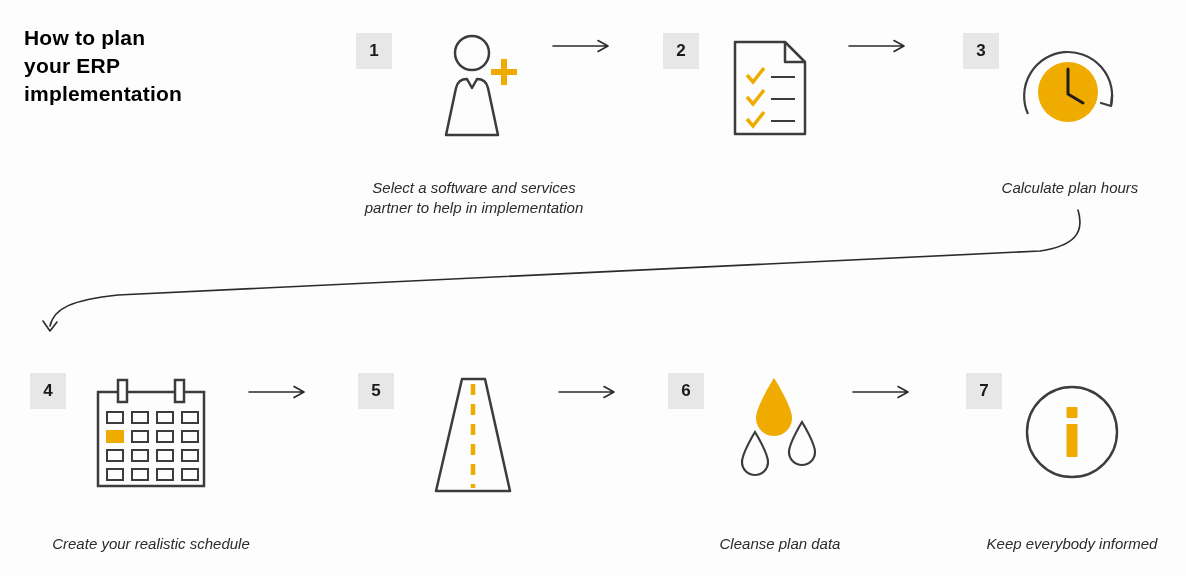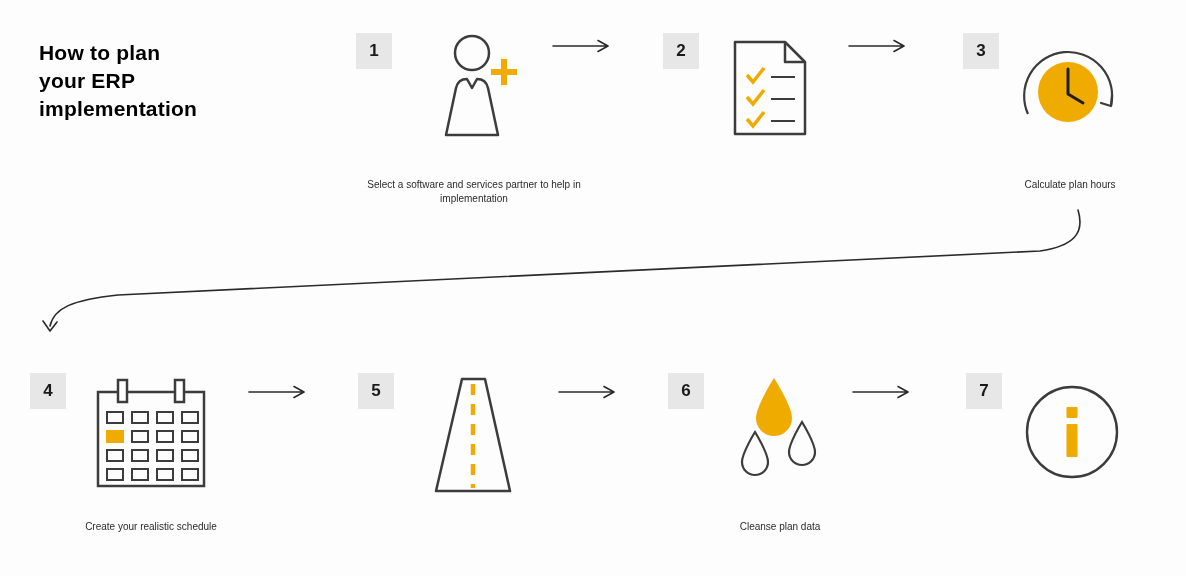--- a/index.html
+++ b/index.html
@@ -5,38 +5,38 @@
   html,body{margin:0;padding:0;background:#fff;}
   .stage{
     position:relative;
     width:1186px;height:576px;
     background:var(--background,#FDFDFD);
     overflow:hidden;
     font-family:"Liberation Sans",sans-serif;
     color:var(--text,#2B2B2B);
   }
   .title{
-    position:absolute;left:24px;top:24px;margin:15px;
+    position:absolute;left:24px;top:24px;margin:0;
     font-size:21px;font-weight:700;line-height:1.33;
     color:#000;white-space:pre-line;letter-spacing:.2px;
   }
   .step{position:absolute;}
   .row1{top:30px;}
   .row2{top:370px;}
   .badge{
     position:absolute;left:8px;top:3px;
     width:36px;height:36px;
     background:var(--badge-background,#E7E7E7);
     display:flex;align-items:center;justify-content:center;
     font-weight:700;font-size:17px;color:#1A1A1A;
   }
   .icon-area{height:146px;display:flex;justify-content:center;align-items:flex-start;}
-  .caption{text-align:center;font-size:10px;line-height:1.35;color:var(--text,#2B2B2B);}
+  .caption{text-align:center;font-size:15px;line-height:1.35;color:var(--text,#2B2B2B);font-style:italic;}
   .row1 .caption{margin-top:2px;}
-  .row2 .caption{margin-top:4px;}
+  .row2 .caption{margin-top:18px;}
   .flow-arrow{position:absolute;}
   .connector{position:absolute;left:0;top:0;pointer-events:none;}
   
   .ic-stroke{fill:none;stroke:var(--icon-stroke,#3C3C3C);}
   .ic-stroke-white{fill:#fff;stroke:var(--icon-stroke,#3C3C3C);}
   .ic-accent-stroke{fill:none;stroke:var(--accent,#F0AB00);}
   .ic-accent-fill{fill:var(--accent,#F0AB00);stroke:none;}
   .ic-dark-stroke{fill:none;stroke:#1E1E1E;}
   .arrow-line{fill:none;stroke:#2B2B2B;stroke-width:1.6;stroke-linejoin:round;stroke-linecap:round;}
 </style>
@@ -165,15 +165,16 @@
 
   <div class="step row2" style="left:958px;width:228px;">
     <div class="badge">7</div>
     <div class="icon-area">
       <svg width="100" height="100" viewBox="0 0 100 100" style="margin-top:12px;">
         <circle class="ic-stroke" stroke-width="2.4" cx="50" cy="50" r="45"></circle>
         <rect class="ic-accent-fill" x="44.5" y="25" width="11" height="11" rx="1"></rect>
         <rect class="ic-accent-fill" x="44.5" y="42" width="11" height="33" rx="1"></rect>
       </svg>
     </div>
+    <div class="caption">Keep everybody informed</div>
   </div>
 
 </div>
 
 </body></html>

